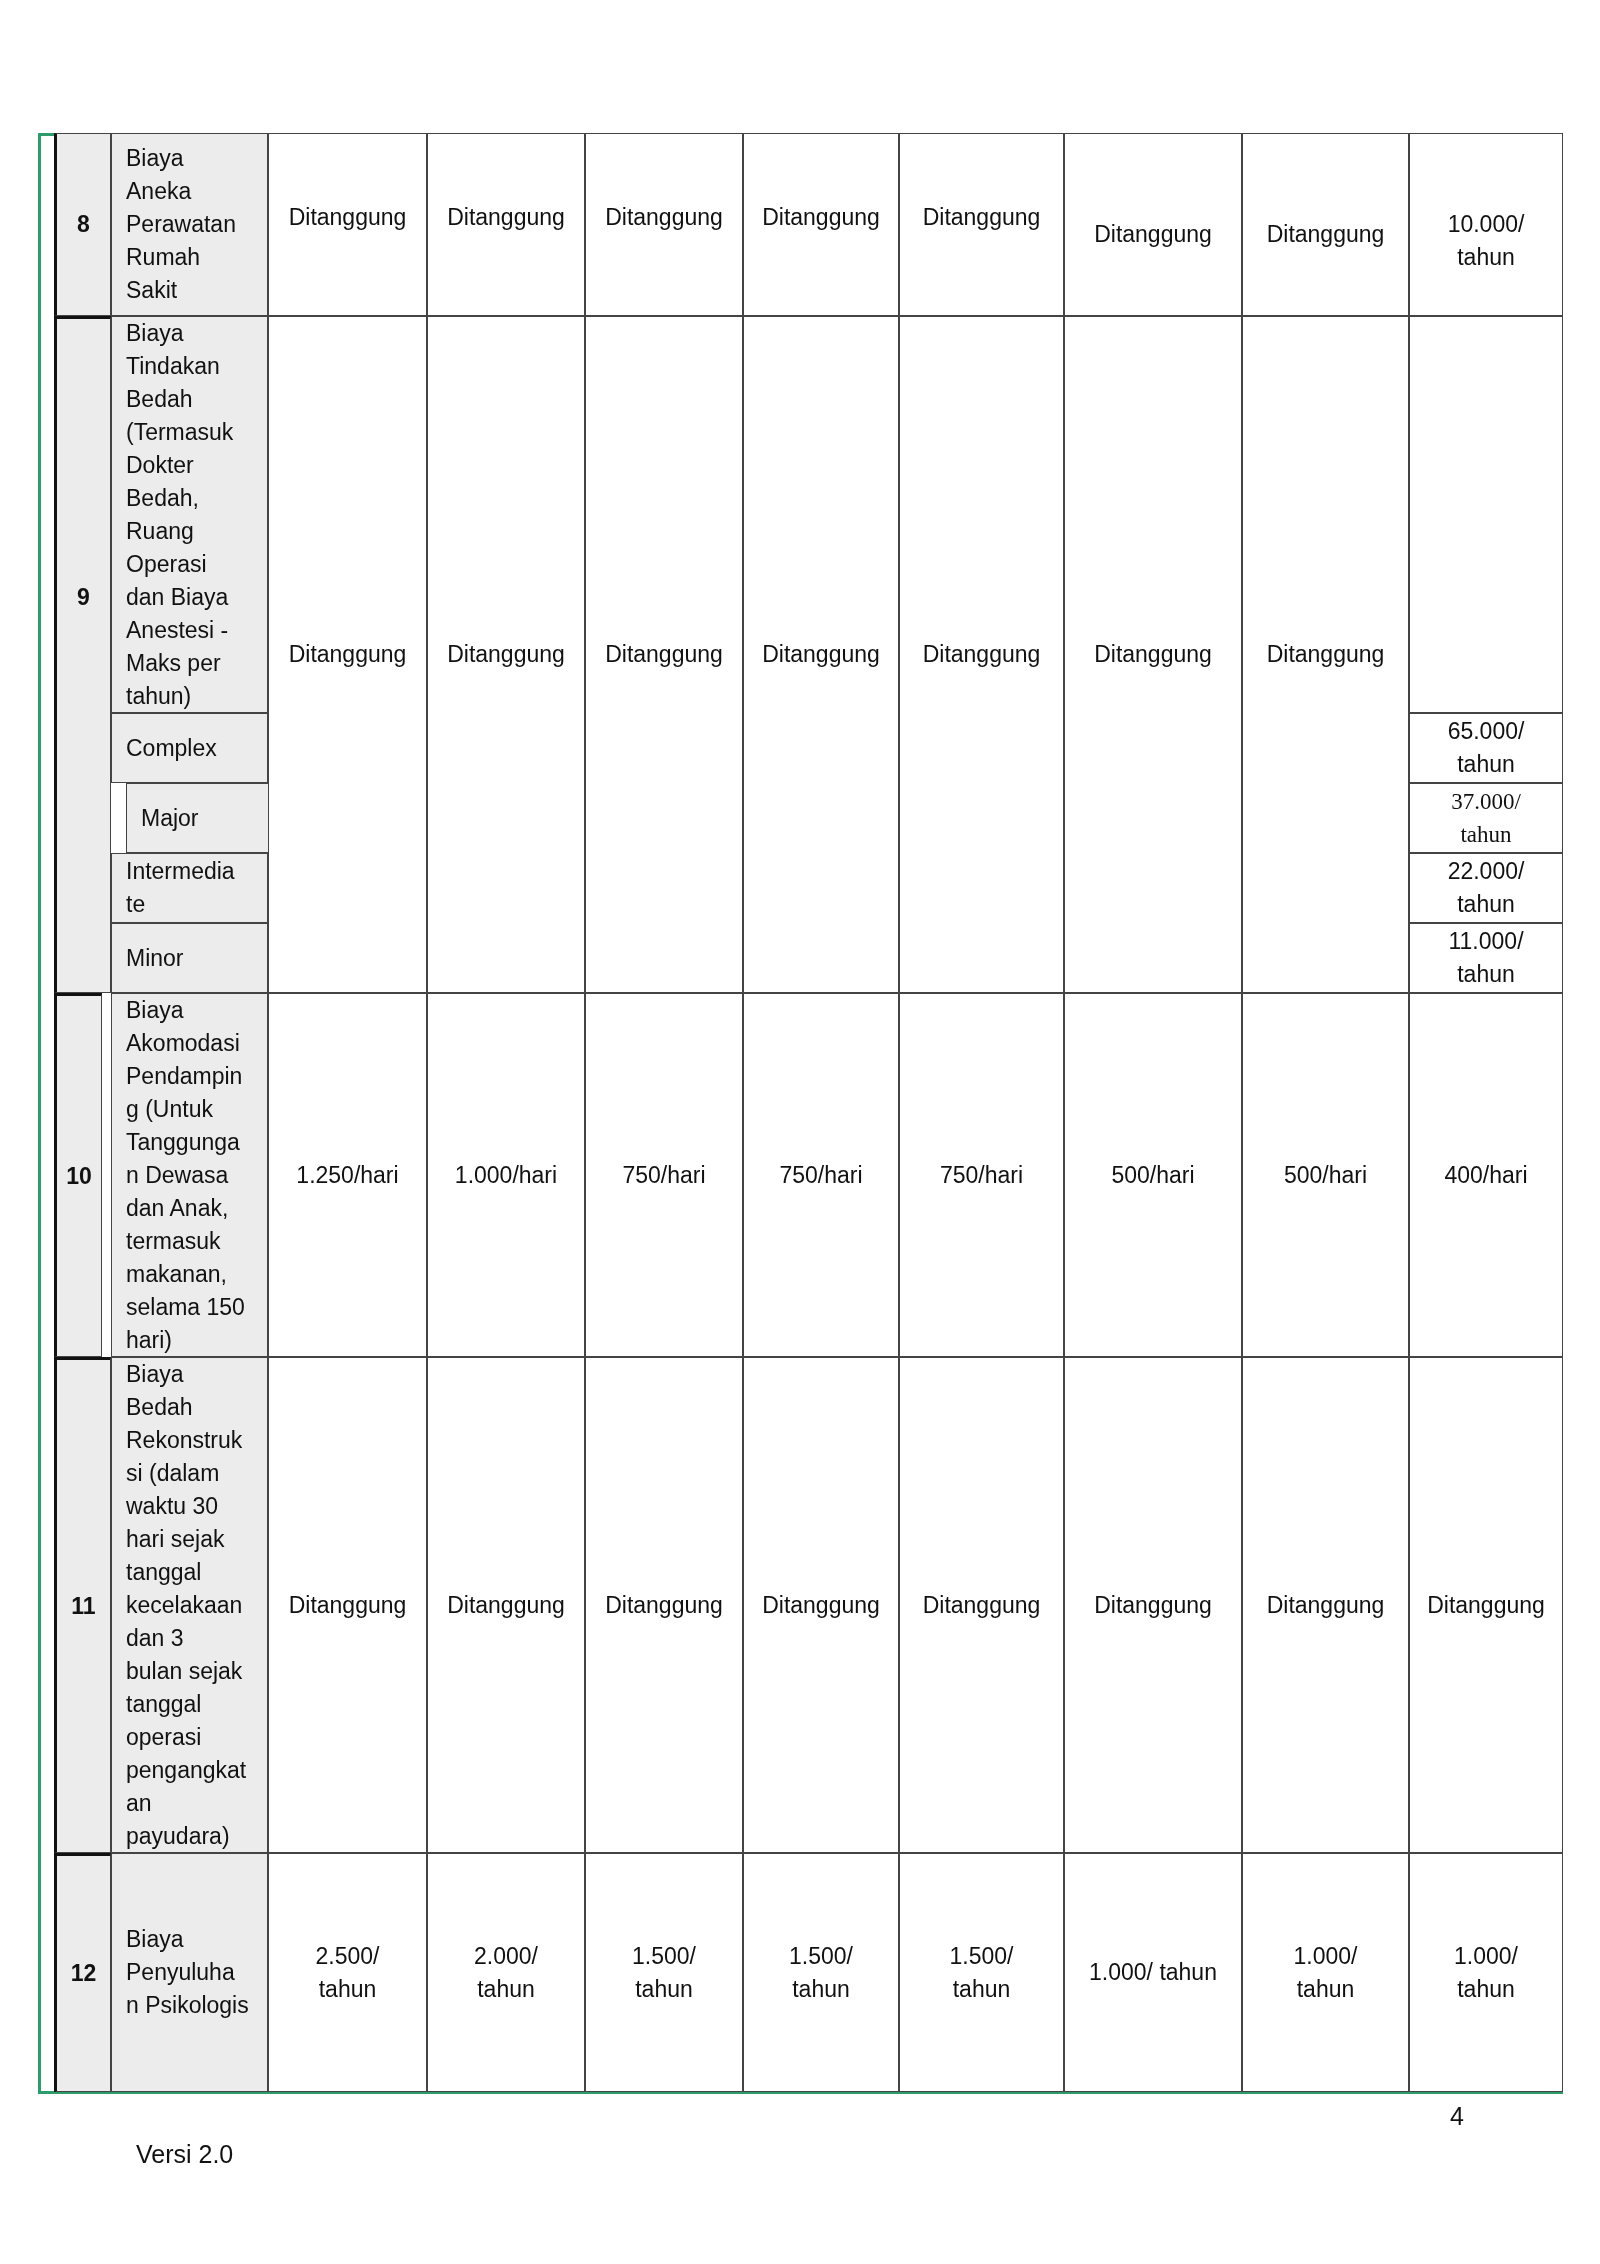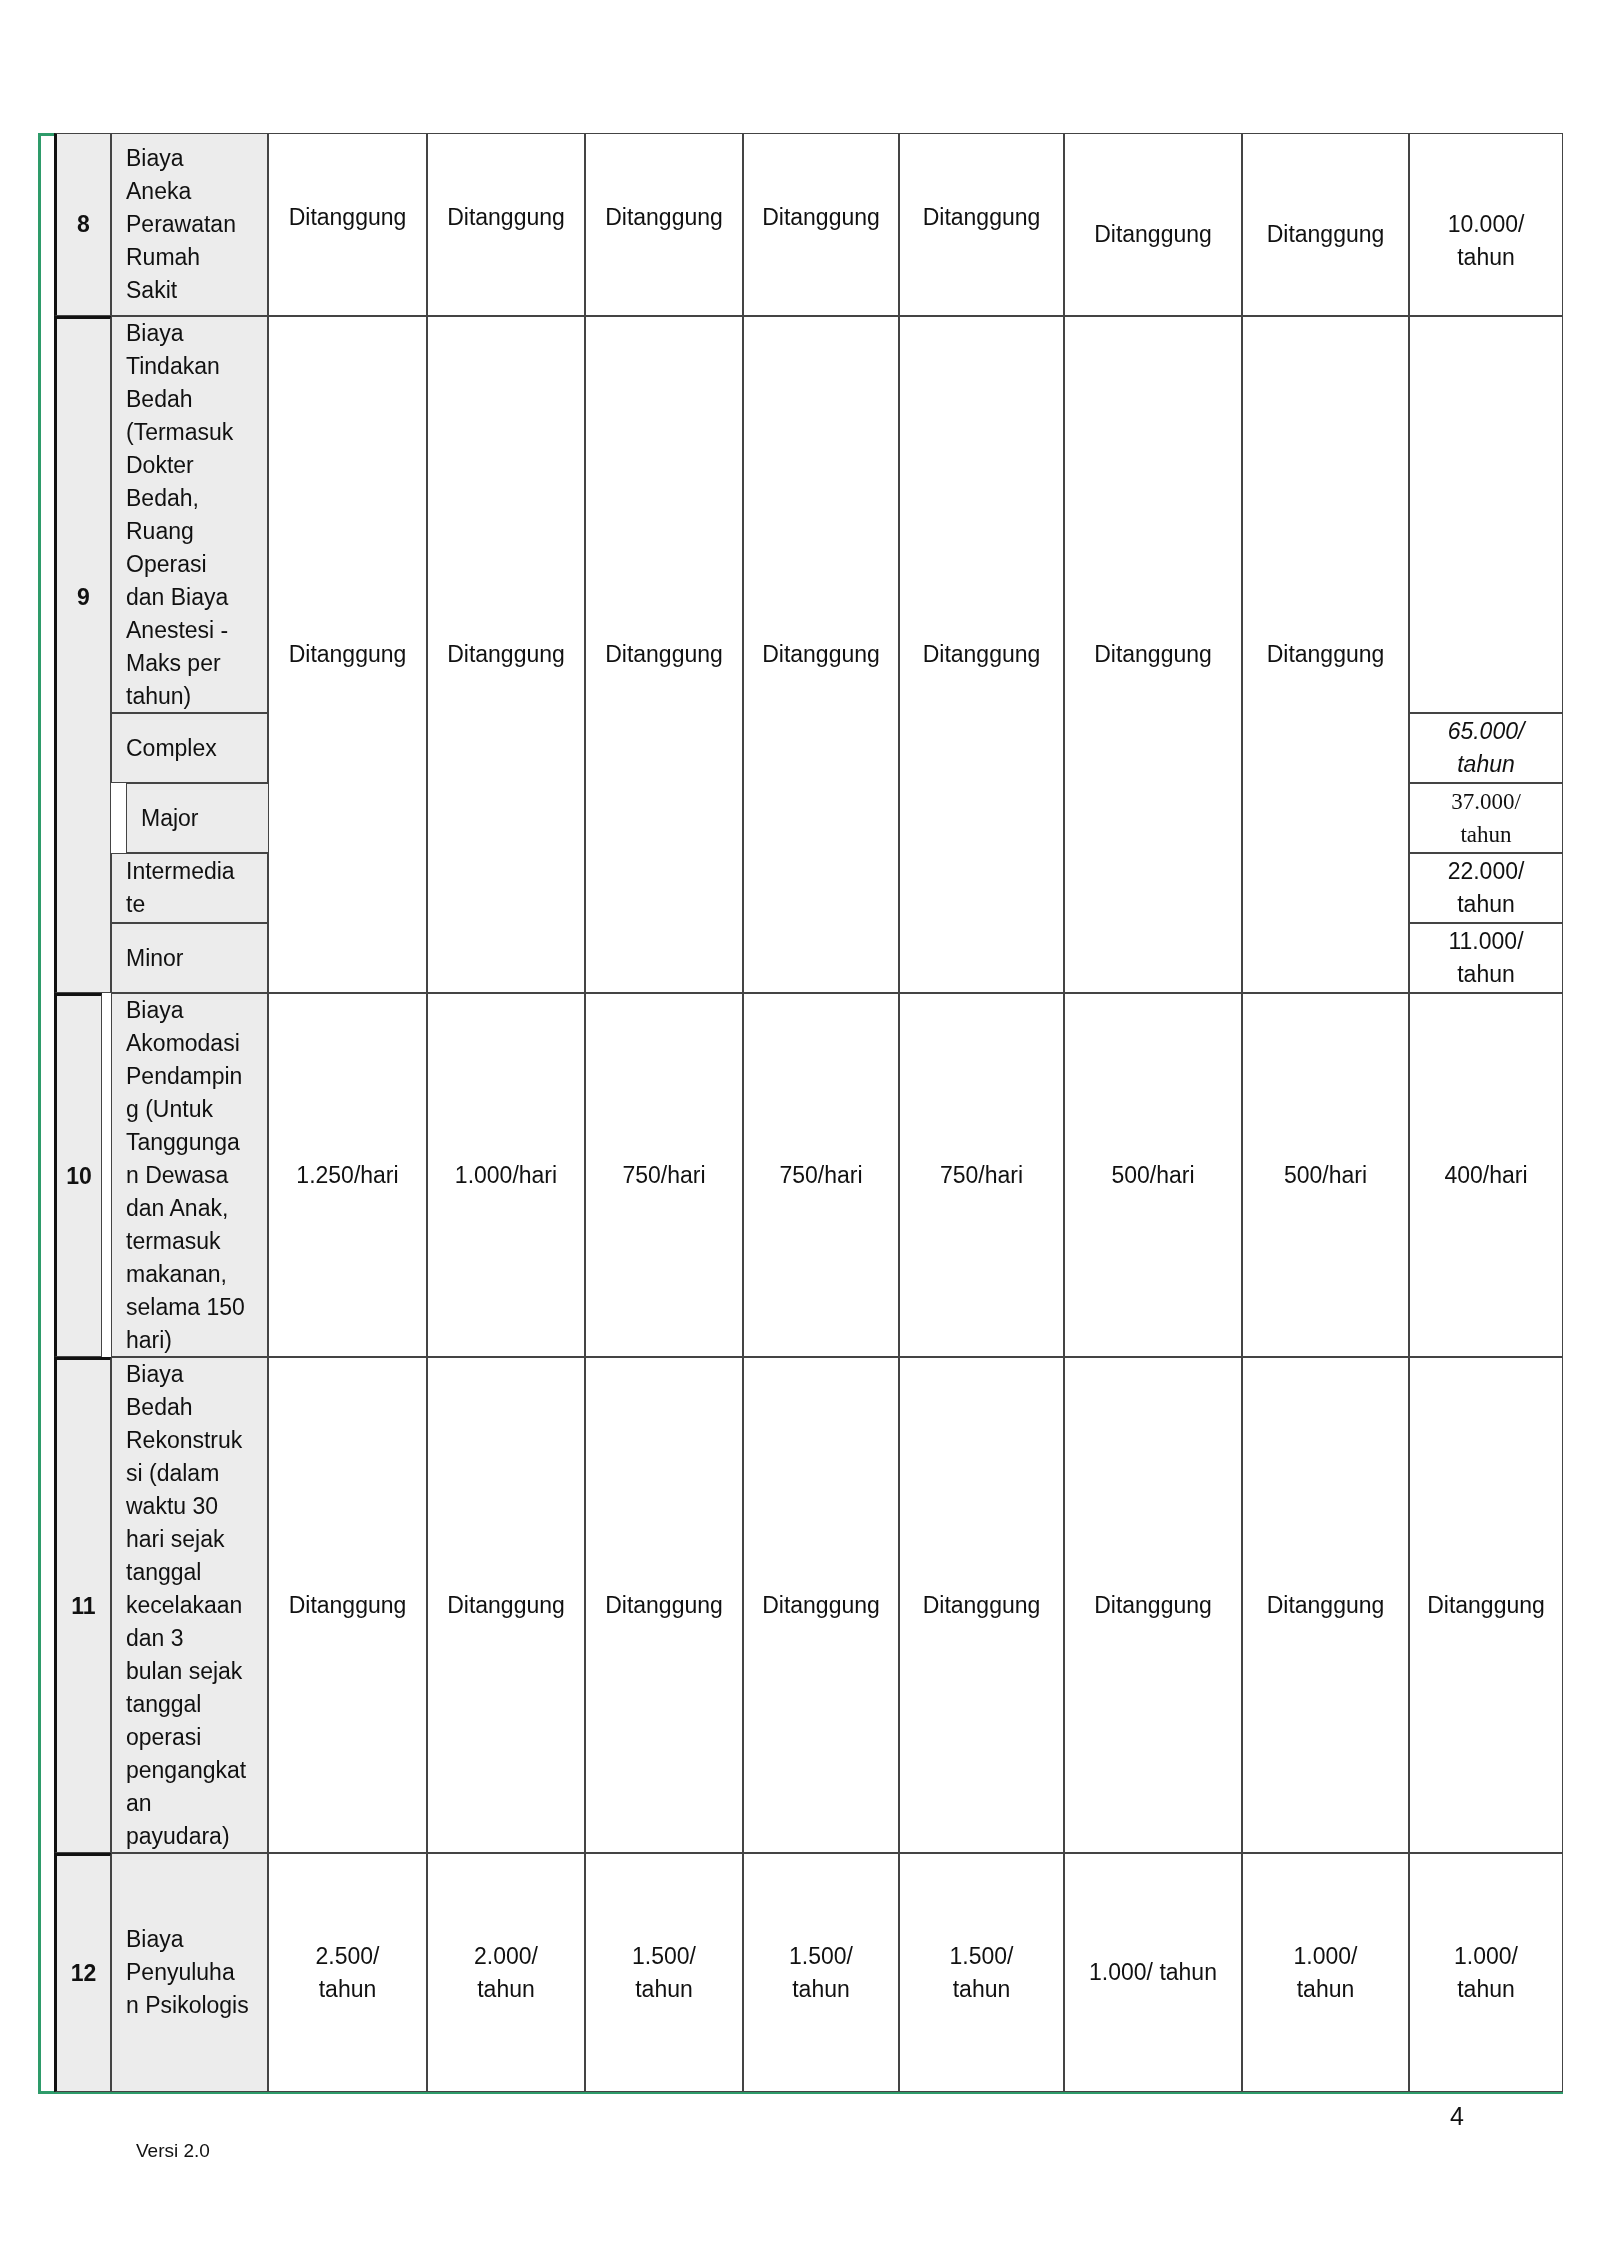--- a/index.html
+++ b/index.html
@@ -7,21 +7,21 @@
          font-family:"Liberation Sans", "DejaVu Sans", sans-serif; color:#111; }
   .frame { position:absolute; left:38px; top:133px; width:1525px; height:1961px;
            border:3px solid #2e9b6a; box-sizing:border-box; }
   .cell { position:absolute; box-sizing:border-box; border:1.5px solid #444;
           display:flex; align-items:center; justify-content:center; text-align:center;
           font-size:23px; line-height:33px; background:#fff; }
   .num { background:#ececec; font-weight:bold; border-left:3px solid #111; }
   .lbl { background:#ececec; justify-content:flex-start; text-align:left; padding-left:14px; }
   .lbl span, .cell span { white-space:pre-line; }
   .thicktop { border-top:3px solid #111; }
-  .footer-ver { position:absolute; left:136px; top:2140px; font-size:19px; }
+  .footer-ver { position:absolute; left:136px; top:2140px; font-size:25px; }
   .footer-page { position:absolute; left:1450px; top:2102px; font-size:25px; }
 </style>
 </head>
 <body>
 
 <div class="frame"></div>
 
 <div id="table">
     <div class="cell num" style="left: 54px; top: 133px; width: 57px; height: 183px;">
       <span>8</span>
@@ -105,21 +105,21 @@
     </div>
     <div class="cell " style="left: 1064px; top: 316px; width: 178px; height: 677px;">
       <span>Ditanggung</span>
     </div>
     <div class="cell " style="left: 1242px; top: 316px; width: 167px; height: 677px;">
       <span>Ditanggung</span>
     </div>
     <div class="cell " style="left: 1409px; top: 316px; width: 154px; height: 397px;">
       <span></span>
     </div>
-    <div class="cell " style="left: 1409px; top: 713px; width: 154px; height: 70px; font-style: italic;">
+    <div class="cell " style="left: 1409px; top: 713px; width: 154px; height: 70px;">
       <span>65.000/
 tahun</span>
     </div>
     <div class="cell " style="left: 1409px; top: 783px; width: 154px; height: 70px; font-family: Liberation Serif, serif;">
       <span>37.000/
 tahun</span>
     </div>
     <div class="cell " style="left: 1409px; top: 853px; width: 154px; height: 70px;">
       <span>22.000/
 tahun</span>

